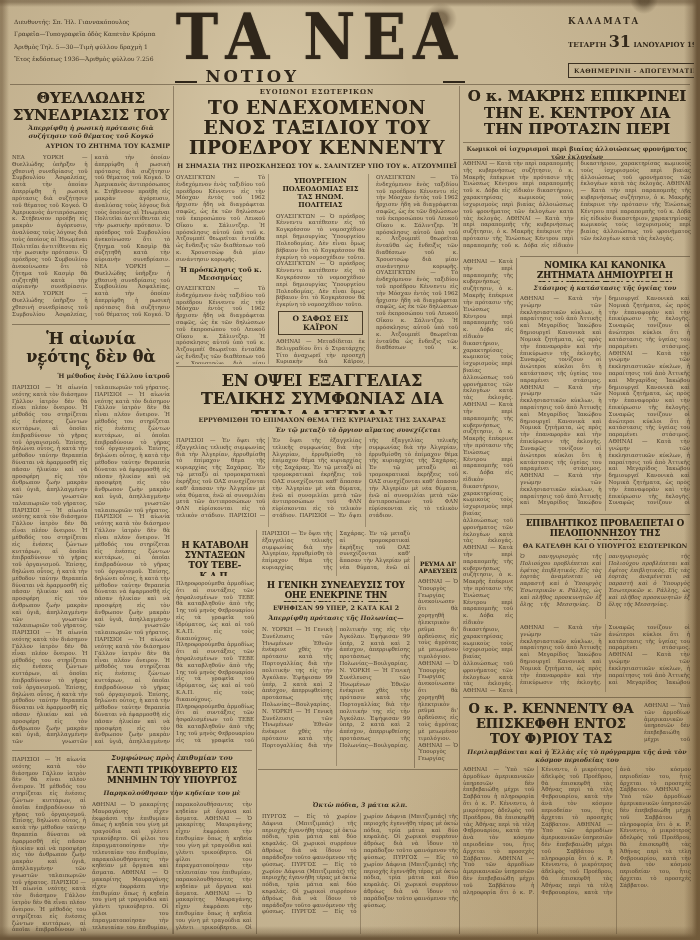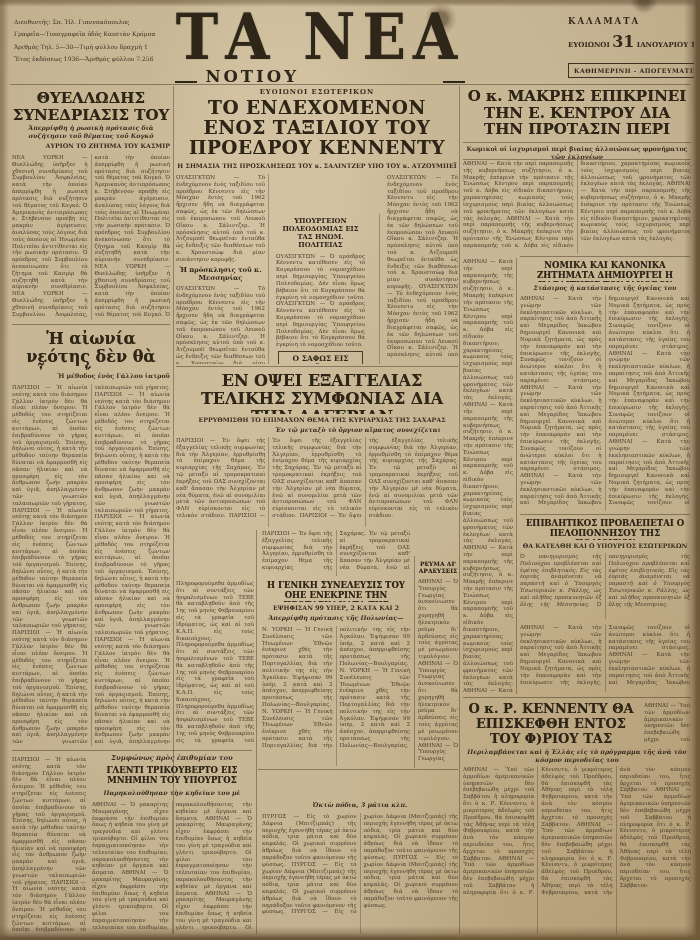--- a/index.html
+++ b/index.html
@@ -73,21 +73,21 @@
     <div class="mast-sub" style="margin-top:7px;">
       <span class="tribar"></span>
       <span>ΝΟΤΙΟΥ ΠΕΛΟΠΟΝΝΗΣΟΥ</span>
       <span class="tribar"></span>
     </div>
   </div>
 
   <div class="sec" style="left:568px;top:16px;width:126px;height:68px;">
     <div class="mast-city">ΚΑΛΑΜΑΤΑ</div>
     <div class="mast-date">
-      <span>ΕΥΟΙΩΝΟΙ</span>
+      <span>ΤΕΤΑΡΤΗ</span>
       <span class="daynum">31</span>
       <span>ΙΑΝΟΥΑΡΙΟΥ 1962</span>
     </div>
     <div style="margin-top:7px;text-align:center;">
       <span class="mast-tag">ΚΑΘΗΜΕΡΙΝΗ - ΑΠΟΓΕΥΜΑΤΙΝΗ ΕΦΗΜΕΡΙΣ</span>
     </div>
   </div>
 
   <div class="rule-h" style="left:10px;top:84px;width:680px;"></div>
 
@@ -128,40 +128,41 @@
   <div class="sec kick" style="left:176px;top:88px;width:282px;height:9px;">ΕΥΟΙΩΝΟΙ ΕΣΩΤΕΡΙΚΩΝ</div>
   <div class="sec hd h-xl" style="left:176px;top:98px;width:282px;height:62px;">ΤΟ ΕΝΔΕΧΟΜΕΝΟΝ ΕΝΟΣ ΤΑΞΙΔΙΟΥ ΤΟΥ ΠΡΟΕΔΡΟΥ ΚΕΝΝΕΝΤΥ ΕΙΣ ΜΟΣΧΑ ΗΡΧΙΣΕΝ ΗΔΗ ΝΑ ΔΙΑΓΡΑΦΕΤΑΙ ΣΑΦΩΣ</div>
   <div class="sec sub" style="left:176px;top:162px;width:282px;height:9px;">Η ΣΗΜΑΣΙΑ ΤΗΣ ΠΡΟΣΚΛΗΣΕΩΣ ΤΟΥ κ. ΣΑΛΙΝΤΖΕΡ ΥΠΟ ΤΟΥ κ. ΑΤΖΟΥΜΠΕΪ</div>
 
   <div class="sec" style="left:176px;top:174px;width:282px;height:190px;display:flex;gap:7px;">
     <div style="width:89px;border-right:1px solid rgba(80,64,42,.38);padding-right:3px;overflow:hidden;">
       <div class="bodytext c1" style="height:auto;">ΟΥΑΣΙΓΚΤΩΝ — Τὸ ἐνδεχόμενον ἑνὸς ταξιδίου τοῦ προέδρου Κέννεντυ εἰς τὴν Μόσχαν ἐντὸς τοῦ 1962 ἤρχισεν ἤδη νὰ διαγράφεται σαφῶς, ὡς ἐκ τῶν δηλώσεων τοῦ ἐκπροσώπου τοῦ Λευκοῦ Οἴκου κ. Σάλιντζερ. Ἡ πρόσκλησις αὐτοῦ ὑπὸ τοῦ κ. Ἀτζουμπέϊ θεωρεῖται ἐνταῦθα ὡς ἔνδειξις τῶν διαθέσεων τοῦ κ. Χρουστσὼφ διὰ μίαν συνάντησιν κορυφῆς.</div>
       <div class="inset-head">Ἡ πρόσκλησις τοῦ κ. Μεσσηνίας</div>
       <div class="bodytext c1" style="height:auto;">ΟΥΑΣΙΓΚΤΩΝ — Τὸ ἐνδεχόμενον ἑνὸς ταξιδίου τοῦ προέδρου Κέννεντυ εἰς τὴν Μόσχαν ἐντὸς τοῦ 1962 ἤρχισεν ἤδη νὰ διαγράφεται σαφῶς, ὡς ἐκ τῶν δηλώσεων τοῦ ἐκπροσώπου τοῦ Λευκοῦ Οἴκου κ. Σάλιντζερ. Ἡ πρόσκλησις αὐτοῦ ὑπὸ τοῦ κ. Ἀτζουμπέϊ θεωρεῖται ἐνταῦθα ὡς ἔνδειξις τῶν διαθέσεων τοῦ κ. Χρουστσὼφ διὰ μίαν συνάντησιν κορυφῆς.</div>
     </div>
-    <div style="width:89px;border-right:1px solid rgba(80,64,42,.38);padding-right:14px;overflow:hidden;margin-top:40px;">
+    <div style="width:89px;border-right:1px solid rgba(80,64,42,.38);padding-right:3px;overflow:hidden;">
       <div class="inset-head">ΥΠΟΥΡΓΕΙΟΝ ΠΟΛΕΟΔΟΜΙΑΣ ΕΙΣ ΤΑΣ ΗΝΩΜ. ΠΟΛΙΤΕΙΑΣ</div>
       <div class="bodytext c1" style="height:auto;">ΟΥΑΣΙΓΚΤΩΝ — Ὁ πρόεδρος Κέννεντυ κατέθεσεν εἰς τὸ Κογκρέσσον τὸ νομοσχέδιον περὶ δημιουργίας Ὑπουργείου Πολεοδομίας. Δὲν εἶναι ὅμως βέβαιον ὅτι τὸ Κογκρέσσον θὰ ἐγκρίνη τὸ νομοσχέδιον τοῦτο.   ΟΥΑΣΙΓΚΤΩΝ — Ὁ πρόεδρος Κέννεντυ κατέθεσεν εἰς τὸ Κογκρέσσον τὸ νομοσχέδιον περὶ δημιουργίας Ὑπουργείου Πολεοδομίας. Δὲν εἶναι ὅμως βέβαιον ὅτι τὸ Κογκρέσσον θὰ ἐγκρίνη τὸ νομοσχέδιον τοῦτο.</div>
       <div class="boxed-head">Ο ΣΑΦΩΣ ΕΙΣ ΚΑΪΡΟΝ</div>
       <div class="bodytext c1" style="height:auto;">ΑΘΗΝΑΙ — Μεταδίδεται ἐκ Βελιγραδίου ὅτι ὁ Στρατάρχης Τίτο ἀναχωρεῖ τὴν προσεχῆ Κυριακὴν διὰ Κάϊρον, ἐπιβαίνων τῆς θαλαμηγοῦ «Γκαλέμπ».</div>
     </div>
     <div style="flex:1;overflow:hidden;">
       <div class="bodytext c1">ΟΥΑΣΙΓΚΤΩΝ — Τὸ ἐνδεχόμενον ἑνὸς ταξιδίου τοῦ προέδρου Κέννεντυ εἰς τὴν Μόσχαν ἐντὸς τοῦ 1962 ἤρχισεν ἤδη νὰ διαγράφεται σαφῶς, ὡς ἐκ τῶν δηλώσεων τοῦ ἐκπροσώπου τοῦ Λευκοῦ Οἴκου κ. Σάλιντζερ. Ἡ πρόσκλησις αὐτοῦ ὑπὸ τοῦ κ. Ἀτζουμπέϊ θεωρεῖται ἐνταῦθα ὡς ἔνδειξις τῶν διαθέσεων τοῦ κ. Χρουστσὼφ διὰ μίαν συνάντησιν κορυφῆς.   ΟΥΑΣΙΓΚΤΩΝ — Τὸ ἐνδεχόμενον ἑνὸς ταξιδίου τοῦ προέδρου Κέννεντυ εἰς τὴν Μόσχαν ἐντὸς τοῦ 1962 ἤρχισεν ἤδη νὰ διαγράφεται σαφῶς, ὡς ἐκ τῶν δηλώσεων τοῦ ἐκπροσώπου τοῦ Λευκοῦ Οἴκου κ. Σάλιντζερ. Ἡ πρόσκλησις αὐτοῦ ὑπὸ τοῦ κ. Ἀτζουμπέϊ θεωρεῖται ἐνταῦθα ὡς ἔνδειξις τῶν διαθέσεων τοῦ κ. Χρουστσὼφ διὰ μίαν συνάντησιν κορυφῆς.</div>
     </div>
   </div>
 
   <div class="rule-h" style="left:176px;top:366px;width:282px;"></div>
 
   <div class="sec hd h-b" style="left:188px;top:372px;width:268px;height:42px;">ΕΝ ΟΨΕΙ ΕΞΑΓΓΕΛΙΑΣ ΤΕΛΙΚΗΣ ΣΥΜΦΩΝΙΑΣ ΔΙΑ ΤΗΝ ΑΛΓΕΡΙΑΝ</div>
   <div class="sec sub" style="left:188px;top:416px;width:268px;height:8px;">ΕΡΡΥΘΜΙΣΘΗ ΤΟ ΕΠΙΜΑΧΟΝ ΘΕΜΑ ΤΗΣ ΚΥΡΙΑΡΧΙΑΣ ΤΗΣ ΣΑΧΑΡΑΣ</div>
   <div class="sec sub sub-i" style="left:260px;top:426px;width:196px;height:9px;">Ἐν τῷ μεταξὺ τὸ ὄργιον αἵματος συνεχίζεται</div>
   <div class="sec" style="left:176px;top:437px;width:282px;height:90px;">
     <div class="bodytext c3">ΠΑΡΙΣΙΟΙ — Ἐν ὄψει τῆς ἐξαγγελίας τελικῆς συμφωνίας διὰ τὴν Ἀλγερίαν, ἐρρυθμίσθη τὸ ἐπίμαχον θέμα τῆς κυριαρχίας τῆς Σαχάρας. Ἐν τῷ μεταξὺ αἱ τρομοκρατικαὶ ἐκρήξεις τοῦ ΟΑΣ συνεχίζονται καθ' ἅπασαν τὴν Ἀλγερίαν μὲ νέα θύματα, ἐνῶ αἱ συνομιλίαι μετὰ τῶν ἀντιπροσώπων τοῦ ΦΛΝ εὑρίσκονται εἰς τὸ τελικὸν στάδιον.   ΠΑΡΙΣΙΟΙ — Ἐν ὄψει τῆς ἐξαγγελίας τελικῆς συμφωνίας διὰ τὴν Ἀλγερίαν, ἐρρυθμίσθη τὸ ἐπίμαχον θέμα τῆς κυριαρχίας τῆς Σαχάρας. Ἐν τῷ μεταξὺ αἱ τρομοκρατικαὶ ἐκρήξεις τοῦ ΟΑΣ συνεχίζονται καθ' ἅπασαν τὴν Ἀλγερίαν μὲ νέα θύματα, ἐνῶ αἱ συνομιλίαι μετὰ τῶν ἀντιπροσώπων τοῦ ΦΛΝ εὑρίσκονται εἰς τὸ τελικὸν στάδιον.   ΠΑΡΙΣΙΟΙ — Ἐν ὄψει τῆς ἐξαγγελίας τελικῆς συμφωνίας διὰ τὴν Ἀλγερίαν, ἐρρυθμίσθη τὸ ἐπίμαχον θέμα τῆς κυριαρχίας τῆς Σαχάρας. Ἐν τῷ μεταξὺ αἱ τρομοκρατικαὶ ἐκρήξεις τοῦ ΟΑΣ συνεχίζονται καθ' ἅπασαν τὴν Ἀλγερίαν μὲ νέα θύματα, ἐνῶ αἱ συνομιλίαι μετὰ τῶν ἀντιπροσώπων τοῦ ΦΛΝ εὑρίσκονται εἰς τὸ τελικὸν στάδιον.</div>
   </div>
 
+  <div class="sec hd h-sm" style="left:176px;top:540px;width:78px;height:36px;">Η ΚΑΤΑΒΟΛΗ ΣΥΝΤΑΞΕΩΝ ΤΟΥ ΤΕΒΕ-Κ.Α.Π.</div>
   <div class="sec" style="left:176px;top:580px;width:78px;height:166px;">
     <div class="bodytext c1">Πληροφορούμεθα ἁρμοδίως ὅτι αἱ συντάξεις τῶν ἠσφαλισμένων τοῦ ΤΕΒΕ θὰ καταβληθοῦν ἀπὸ τῆς 1ης τοῦ μηνὸς Φεβρουαρίου εἰς τὰ γραφεῖα τοῦ ἱδρύματος, ὡς καὶ αἱ τοῦ Κ.Α.Π. εἰς τοὺς δικαιούχους.   Πληροφορούμεθα ἁρμοδίως ὅτι αἱ συντάξεις τῶν ἠσφαλισμένων τοῦ ΤΕΒΕ θὰ καταβληθοῦν ἀπὸ τῆς 1ης τοῦ μηνὸς Φεβρουαρίου εἰς τὰ γραφεῖα τοῦ ἱδρύματος, ὡς καὶ αἱ τοῦ Κ.Α.Π. εἰς τοὺς δικαιούχους.   Πληροφορούμεθα ἁρμοδίως ὅτι αἱ συντάξεις τῶν ἠσφαλισμένων τοῦ ΤΕΒΕ θὰ καταβληθοῦν ἀπὸ τῆς 1ης τοῦ μηνὸς Φεβρουαρίου εἰς τὰ γραφεῖα τοῦ ἱδρύματος, ὡς καὶ αἱ τοῦ Κ.Α.Π. εἰς τοὺς δικαιούχους.</div>
   </div>
 
   <div class="sec" style="left:262px;top:530px;width:148px;height:46px;">
     <div class="bodytext c2">ΠΑΡΙΣΙΟΙ — Ἐν ὄψει τῆς ἐξαγγελίας τελικῆς συμφωνίας διὰ τὴν Ἀλγερίαν, ἐρρυθμίσθη τὸ ἐπίμαχον θέμα τῆς κυριαρχίας τῆς Σαχάρας. Ἐν τῷ μεταξὺ αἱ τρομοκρατικαὶ ἐκρήξεις τοῦ ΟΑΣ συνεχίζονται καθ' ἅπασαν τὴν Ἀλγερίαν μὲ νέα θύματα, ἐνῶ αἱ συνομιλίαι μετὰ τῶν ἀντιπροσώπων τοῦ ΦΛΝ εὑρίσκονται εἰς τὸ τελικὸν στάδιον.   ΠΑΡΙΣΙΟΙ — Ἐν ὄψει τῆς ἐξαγγελίας τελικῆς συμφωνίας διὰ τὴν Ἀλγερίαν, ἐρρυθμίσθη τὸ ἐπίμαχον θέμα τῆς κυριαρχίας τῆς Σαχάρας. Ἐν τῷ μεταξὺ αἱ τρομοκρατικαὶ ἐκρήξεις τοῦ ΟΑΣ συνεχίζονται καθ' ἅπασαν τὴν Ἀλγερίαν μὲ νέα θύματα, ἐνῶ αἱ συνομιλίαι μετὰ τῶν ἀντιπροσώπων τοῦ ΦΛΝ εὑρίσκονται εἰς τὸ τελικὸν στάδιον.</div>
   </div>
   <div class="sec hd h-sm" style="left:262px;top:580px;width:148px;height:22px;">Η ΓΕΝΙΚΗ ΣΥΝΕΛΕΥΣΙΣ ΤΟΥ ΟΗΕ ΕΝΕΚΡΙΝΕ ΤΗΝ ΠΡΟΤΑΣΙΝ ΚΑΤΑ ΤΗΣ ΠΟΡΤΟΓΑΛΛΙΑΣ</div>
   <div class="sec sub" style="left:262px;top:604px;width:148px;height:8px;">ΕΨΗΦΙΣΑΝ 99 ΥΠΕΡ, 2 ΚΑΤΑ ΚΑΙ 2 ΑΠΕΣΧΟΝ</div>
   <div class="sec sub sub-i" style="left:262px;top:614px;width:148px;height:9px;">Ἀπερρίφθη πρότασις τῆς Πολωνίας—Βουλγαρίας</div>

